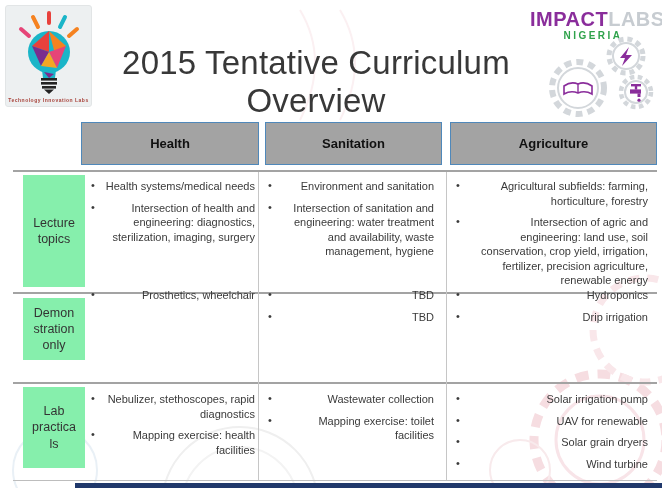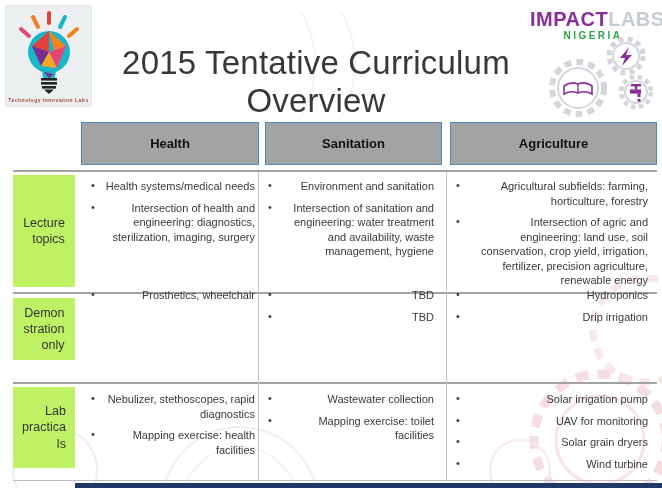--- a/index.html
+++ b/index.html
@@ -40,22 +40,22 @@
   .hline{position:absolute;left:13px;width:644px;height:2px;background:#a3a3a3;}
   .hl-0{top:170px;}
   .hl-1{top:292px;}
   .hl-2{top:382px;}
   .hl-3{top:480px;height:1px;background:#bdbdbd;}
   .vline{position:absolute;top:172px;height:308px;width:1px;background:#c6c6c6;}
   .vl-0{left:258px;}
   .vl-1{left:446px;}
 
   
-  .rowlabel{position:absolute;left:13px;width:62px;background:#bef264;
-    display:flex;align-items:center;justify-content:center;text-align:right;
+  .rowlabel{position:absolute;left:23px;width:62px;background:#86efac;
+    display:flex;align-items:center;justify-content:center;text-align:center;
     font-size:12.5px;color:#333;white-space:pre-line;line-height:1.3;}
   .rl-0{top:175px;height:112px;}
   .rl-1{top:298px;height:62px;}
   .rl-2{top:387px;height:81px;}
 
   
   .cell{position:absolute;box-sizing:border-box;}
   .col-0{left:87px;width:168px;}
   .col-1{left:264px;width:170px;}
   .col-2{left:452px;width:196px;}
@@ -211,20 +211,20 @@
   </div>
   <div class="cell col-1 row-2">
     <ul>
       <li>Wastewater collection</li>
       <li>Mapping exercise: toilet facilities</li>
     </ul>
   </div>
   <div class="cell col-2 row-2">
     <ul>
       <li>Solar irrigation pump</li>
-      <li>UAV for monitoring</li>
+      <li>UAV for renewable</li>
       <li>Solar grain dryers</li>
       <li>Wind turbine</li>
     </ul>
   </div>
 
   <div class="footerbar"></div>
 </div>
 
 </body></html>

